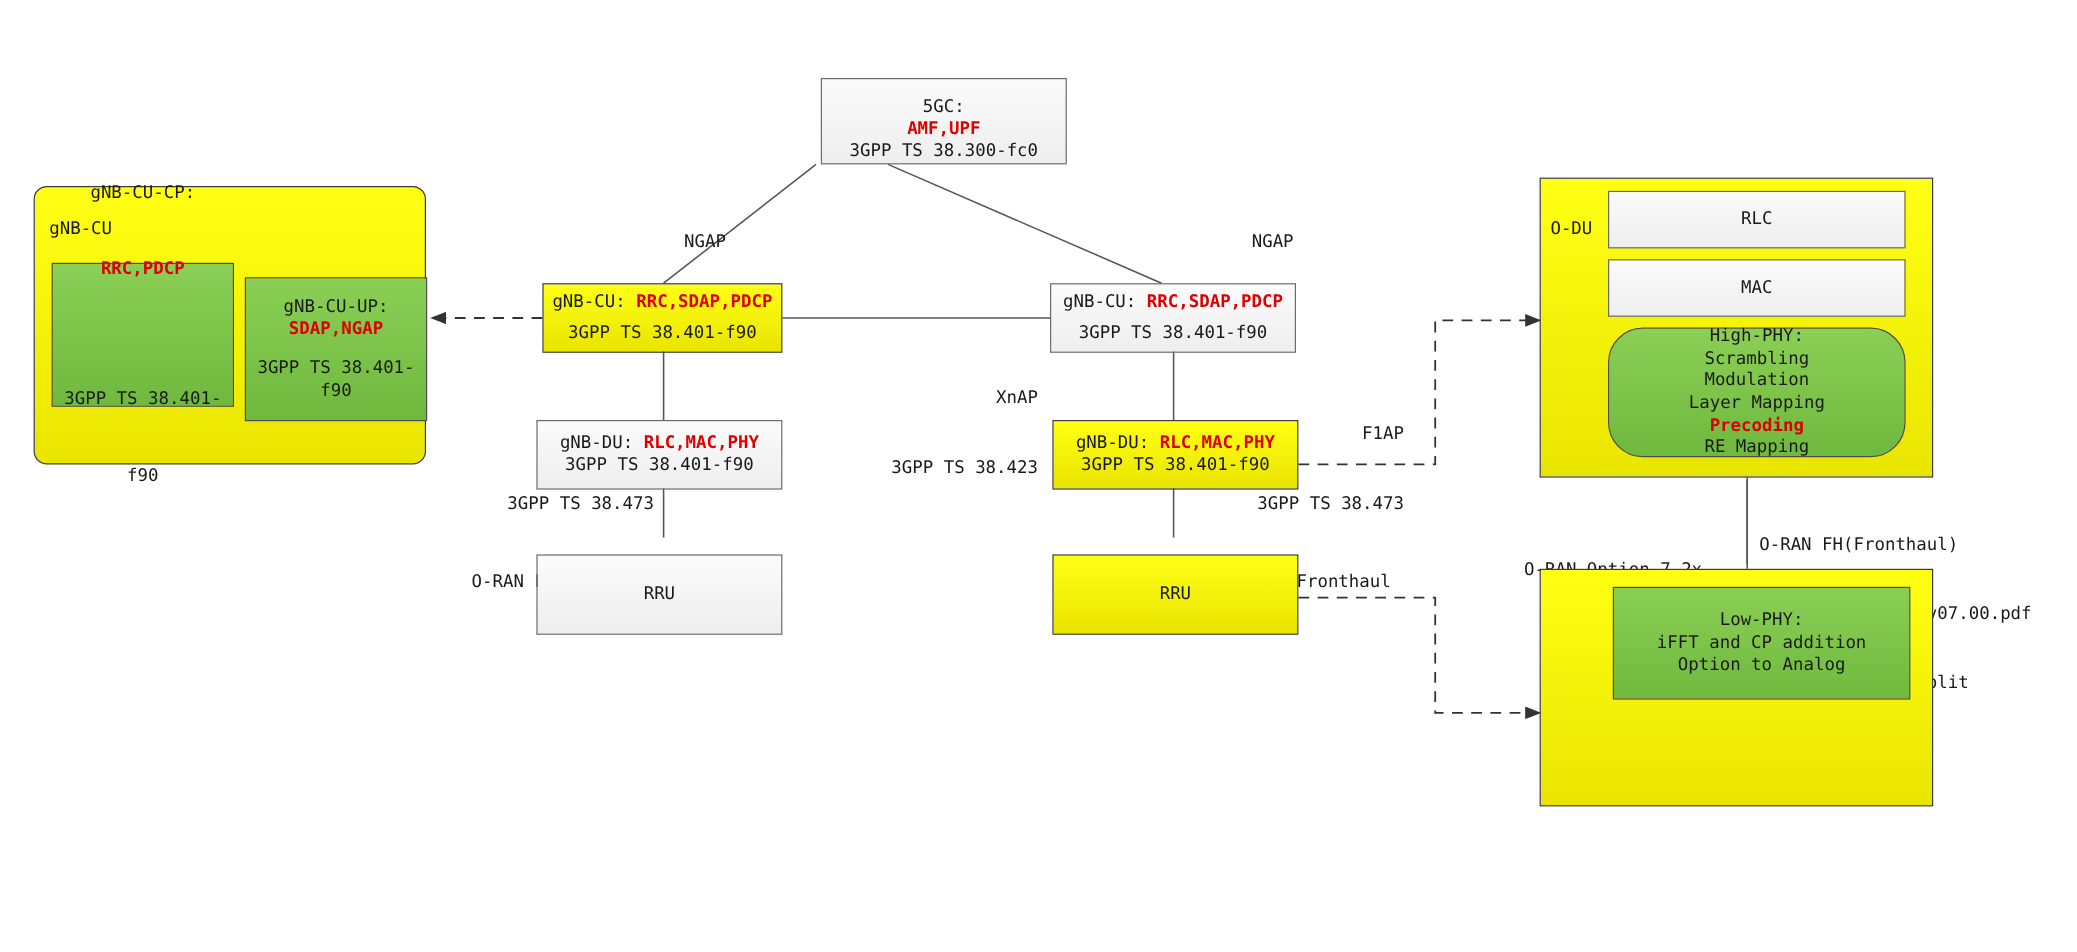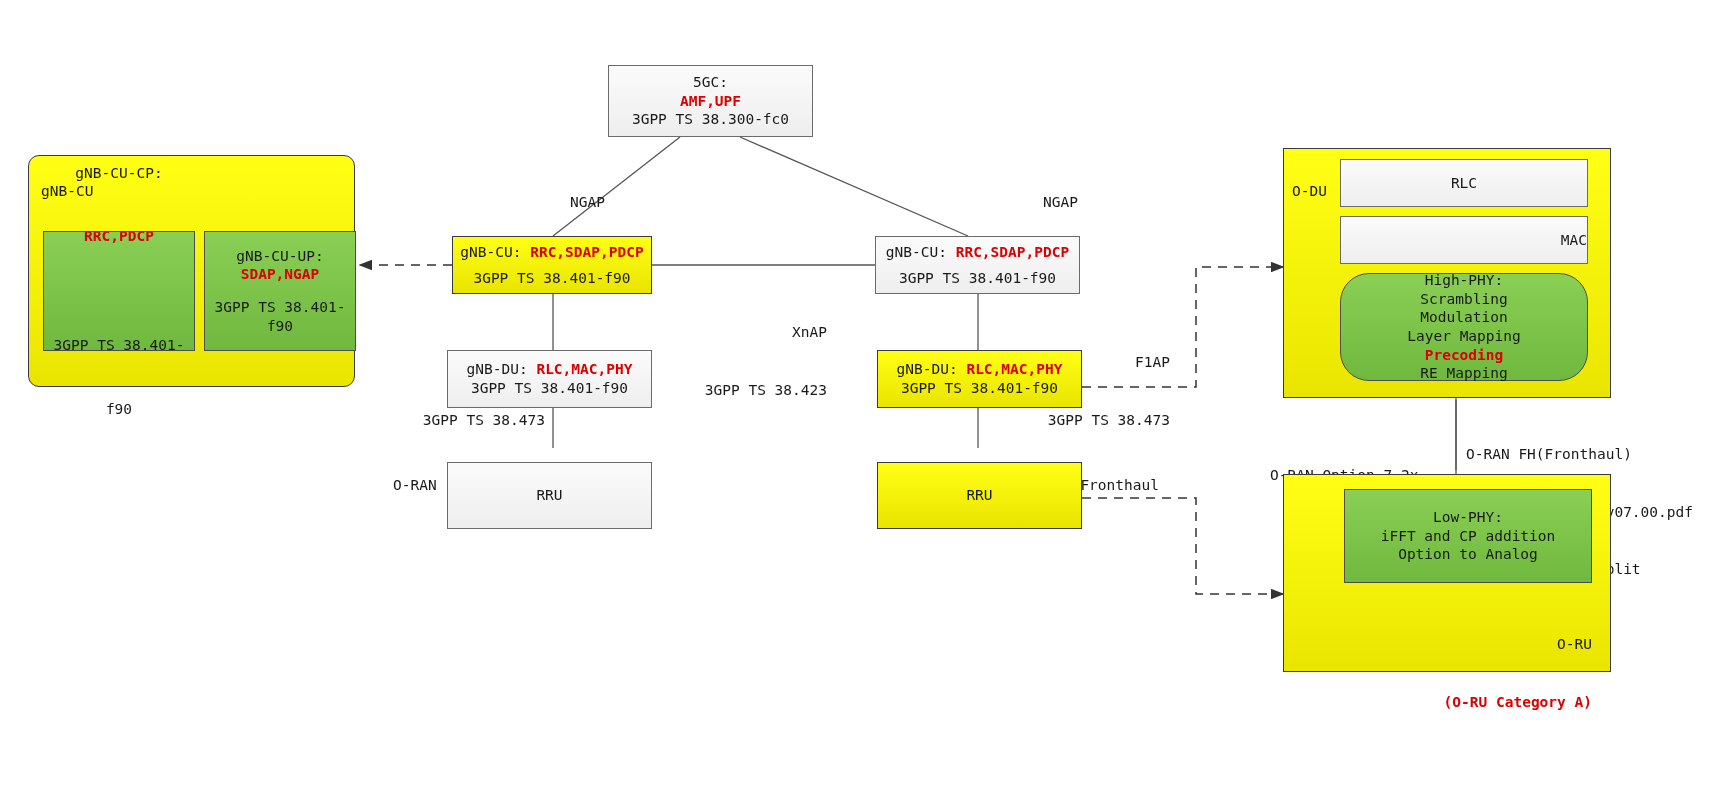--- a/index.html
+++ b/index.html
@@ -101,30 +101,30 @@
 
     <path d="M 1082 387 L 1196 387 L 1196 267 L 1283 267" stroke="#333333" stroke-width="1.5" fill="none" stroke-dasharray="9 7" marker-end="url(#arrowhead)"></path>
 
     <path d="M 1082 498 L 1196 498 L 1196 594 L 1283 594" stroke="#333333" stroke-width="1.5" fill="none" stroke-dasharray="9 7" marker-end="url(#arrowhead)"></path>
 
     <path d="M 1456 398 L 1456 474" stroke="#555555" stroke-width="1.3" fill="none"></path>
 
     <path d="M 1456 400 L 1456 470" stroke="#555555" stroke-width="1.3" fill="none"></path>
   </svg>
 
-  <div class="box box-white fs14" style="left:608px; top:65px; width:205px; height:72px;">
+  <div class="box box-white fs14" style="left:684px; top:65px; width:205px; height:72px;justify-content:flex-end;">
     <span class="ln">5GC:</span>
     <span class="ln red">AMF,UPF</span>
     <span class="ln">3GPP TS 38.300-fc0</span>
   </div>
 
   <div class="container-yellow" style="left:28px; top:155px; width:327px; height:232px;border-radius:11px;">
     <span class="corner-label" style="left:12px; top:27px;">gNB-CU</span>
 
-    <div class="box box-green fs14" style="left:14px; top:75px; width:152px; height:120px;gap:45px;">
+    <div class="box box-green fs14" style="left:14px; top:63px; width:152px; height:120px;gap:45px;">
       <span class="ln">gNB-CU-CP:</span>
       <span class="ln red">RRC,PDCP</span>
       <span class="ln" style="height:14px;"></span>
       <span class="ln">3GPP TS 38.401-</span>
       <span class="ln">f90</span>
     </div>
 
     <div class="box box-green fs14" style="left:175px; top:75px; width:152px; height:120px;">
       <span class="ln">gNB-CU-UP:</span>
       <span class="ln red">SDAP,NGAP</span>
@@ -149,21 +149,21 @@
     <span class="ln" style="height:7px;"></span>
     <span class="ln">3GPP TS 38.401-f90</span>
   </div>
 
   <div class="box box-white fs14" style="left:875px; top:236px; width:205px; height:58px;">
     <span class="ln"><span>gNB-CU: </span><span class="red">RRC,SDAP,PDCP</span></span>
     <span class="ln" style="height:7px;"></span>
     <span class="ln">3GPP TS 38.401-f90</span>
   </div>
 
-  <div class="lbl fs14" style="left:627px; top:285px; width:200px;">
+  <div class="lbl fs14" style="left:665px; top:285px; width:200px;">
     <span class="ln">XnAP</span>
     <span class="ln">3GPP TS 38.423</span>
   </div>
 
   <div class="lbl fs14" style="left:370px; top:315px; width:175px;">
     <span class="ln">F1AP</span>
     <span class="ln">3GPP TS 38.473</span>
   </div>
 
   <div class="lbl fs14" style="left:995px; top:315px; width:175px;">
@@ -197,21 +197,21 @@
     <span class="ln">RRU</span>
   </div>
 
   <div class="container-yellow" style="left:1283px; top:148px; width:328px; height:250px;">
     <span class="corner-label" style="left:8px; top:34px;">O-DU</span>
 
     <div class="box box-white fs14" style="left:56px; top:10px; width:248px; height:48px;">
       <span class="ln">RLC</span>
     </div>
 
-    <div class="box box-white fs14" style="left:56px; top:67px; width:248px; height:48px;align-items:flex-end;">
+    <div class="box box-white fs14" style="left:56px; top:67px; width:248px; height:48px;">
       <span class="ln">MAC</span>
     </div>
 
     <div class="box box-green fs14" style="left:56px; top:124px; width:248px; height:108px;border-radius:29px;">
       <span class="ln">High-PHY:</span>
       <span class="ln">Scrambling</span>
       <span class="ln">Modulation</span>
       <span class="ln">Layer Mapping</span>
       <span class="ln red">Precoding</span>
       <span class="ln">RE Mapping</span>
@@ -227,19 +227,15 @@
     <span class="ln">O-RAN-WG4.CUS.0-v07.00.pdf</span>
     <span class="ln">2.1 Functional Split</span>
   </div>
 
   <div class="container-yellow" style="left:1283px; top:474px; width:328px; height:198px;">
     <div class="box box-green fs14" style="left:60px; top:14px; width:248px; height:94px;">
       <span class="ln">Low-PHY:</span>
       <span class="ln">iFFT and CP addition</span>
       <span class="ln">Option to Analog</span>
     </div>
-    <div class="lbl fs14" style="left:60px; top:122px; width:248px;">
-      <span class="ln">O-RU</span>
-      <span class="ln red">(O-RU Category A)</span>
-    </div>
   </div>
 
 </div>
 
 </body></html>

